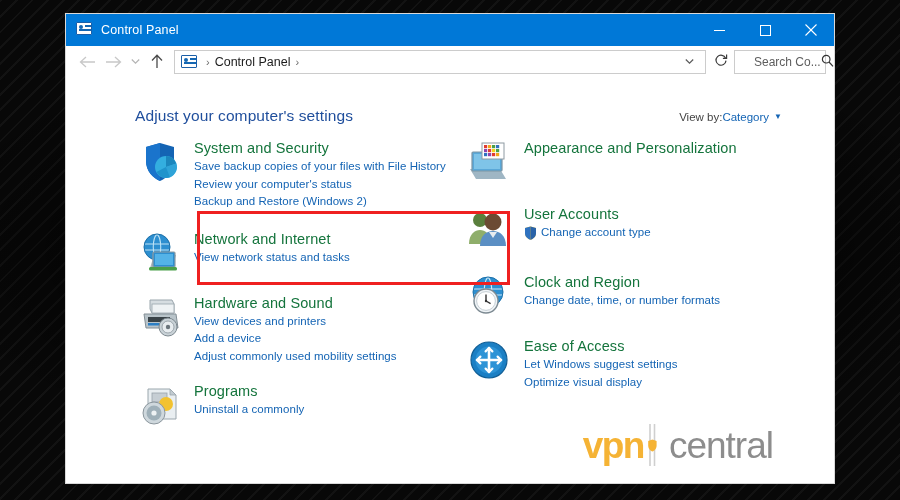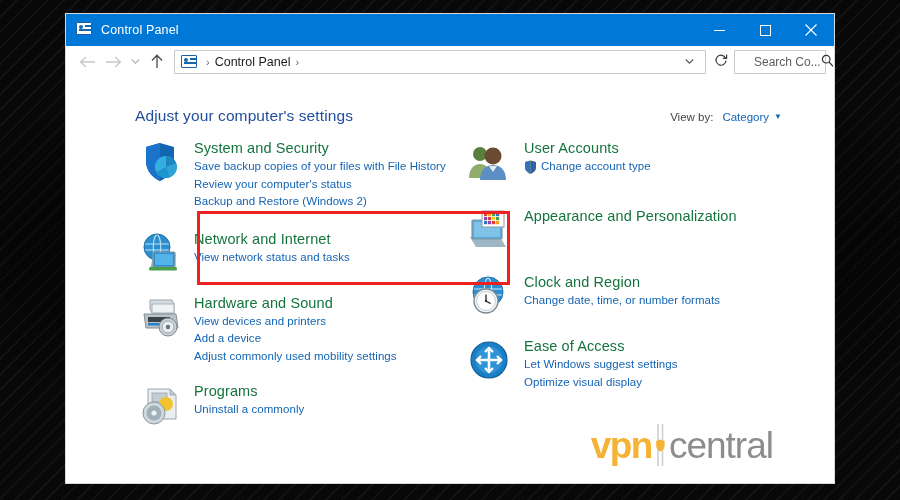--- a/index.html
+++ b/index.html
@@ -187,21 +187,21 @@
     left: 69px; top: 29px;
     font-size: 15.5px;
     color: #1f4e9c;
     letter-spacing: 0.1px;
   }
   .viewby {
     position: absolute;
     right: 52px; top: 33px;
     font-size: 11.5px;
     color: #444;
-    display: flex; align-items: flex-start; gap: 9px;
+    display: flex; align-items: flex-start; 
   }
   .viewby-value {
     color: #1464b4;
     display: inline-flex; align-items: center; gap: 5px;
   }
   .viewby-caret {
     font-size: 8px; color: #1464b4;
     position: relative; top: -1px;
   }
 
@@ -279,20 +279,21 @@
   .wm-div {
     width: 14px; height: 42px;
     margin: 0 1px 0 2px;
     position: relative;
   }
   .wm-central {
     font-size: 37px;
     color: #8d8d8d;
     letter-spacing: -1px;
     line-height: 1;
+    margin-left: 8px;
   }
 </style>
 </head>
 <body>
 
 <div class="bg-swirl"></div>
 
 <div class="window">
 
   <div class="titlebar">
@@ -465,45 +466,20 @@
           </div>
           <div class="cat-body">
             <div class="cat-title">Programs</div>
             <a class="cat-link">Uninstall a commonly</a>
           </div>
         </div>
 
       </div>
 
       <div class="col col-right">
-
-        <div class="cat" style="margin-bottom:20px;">
-          <div class="cat-icon">
-            <svg width="48" height="48" viewBox="0 0 48 48">
-              <circle cx="14" cy="16" r="7" fill="#5a7f3d"></circle>
-              <path d="M3 40 C3 30 9 26 14 26 C19 26 25 30 25 40 Z" fill="#8fae6b"></path>
-              <circle cx="27" cy="18" r="8.5" fill="#6b4a33"></circle>
-              <path d="M27 27 C34 27 40 32 40 42 H14 C14 32 20 27 27 27 Z" fill="#5b8fc4"></path>
-              <path d="M23 28 L27 34 L31 28 Z" fill="#e8ecef"></path>
-            </svg>
-          </div>
-          <div class="cat-body">
-            <div class="cat-title">User Accounts</div>
-            <a class="cat-link shielded">
-              <span class="uac-shield">
-                <svg width="13" height="14" viewBox="0 0 13 14">
-                  <path d="M1 2 L6.5 0.6 L12 2 V7 C12 11 9 13 6.5 13.8 C4 13 1 11 1 7 Z" fill="#f2c230"></path>
-                  <path d="M1 2 L6.5 0.6 V13.8 C4 13 1 11 1 7 Z" fill="#2f72c0"></path>
-                  <path d="M6.5 0.6 L12 2 V7 C12 11 9 13 6.5 13.8 Z" fill="#2a63a8"></path>
-                </svg>
-              </span>
-              <span>Change account type</span>
-            </a>
-          </div>
-        </div>
 
         <div class="cat" style="margin-bottom:18px;">
           <div class="cat-icon">
             <svg width="48" height="48" viewBox="0 0 48 48">
               <path d="M4 31 H34 L40 41 H10 Z" fill="#9fb6c4"></path>
               <rect x="6" y="14" width="30" height="19" rx="1" fill="#5aa8d8" stroke="#7d95a4" stroke-width="1.2"></rect>
               <rect x="8" y="16" width="26" height="15" fill="#7fc4e8"></rect>
               <rect x="16" y="5" width="22" height="16" fill="#ffffff" stroke="#8e9aa2" stroke-width="1"></rect>
               <g>
                 <rect x="18" y="7" width="3.2" height="3.2" fill="#e03c31"></rect>
@@ -519,20 +495,45 @@
                 <rect x="26" y="15" width="3.2" height="3.2" fill="#e03c31"></rect>
                 <rect x="30" y="15" width="3.2" height="3.2" fill="#f2a71b"></rect>
               </g>
             </svg>
           </div>
           <div class="cat-body">
             <div class="cat-title">Appearance and Personalization</div>
           </div>
         </div>
 
+        <div class="cat" style="margin-bottom:20px;">
+          <div class="cat-icon">
+            <svg width="48" height="48" viewBox="0 0 48 48">
+              <circle cx="14" cy="16" r="7" fill="#5a7f3d"></circle>
+              <path d="M3 40 C3 30 9 26 14 26 C19 26 25 30 25 40 Z" fill="#8fae6b"></path>
+              <circle cx="27" cy="18" r="8.5" fill="#6b4a33"></circle>
+              <path d="M27 27 C34 27 40 32 40 42 H14 C14 32 20 27 27 27 Z" fill="#5b8fc4"></path>
+              <path d="M23 28 L27 34 L31 28 Z" fill="#e8ecef"></path>
+            </svg>
+          </div>
+          <div class="cat-body">
+            <div class="cat-title">User Accounts</div>
+            <a class="cat-link shielded">
+              <span class="uac-shield">
+                <svg width="13" height="14" viewBox="0 0 13 14">
+                  <path d="M1 2 L6.5 0.6 L12 2 V7 C12 11 9 13 6.5 13.8 C4 13 1 11 1 7 Z" fill="#f2c230"></path>
+                  <path d="M1 2 L6.5 0.6 V13.8 C4 13 1 11 1 7 Z" fill="#2f72c0"></path>
+                  <path d="M6.5 0.6 L12 2 V7 C12 11 9 13 6.5 13.8 Z" fill="#2a63a8"></path>
+                </svg>
+              </span>
+              <span>Change account type</span>
+            </a>
+          </div>
+        </div>
+
         <div class="cat" style="margin-bottom:16px;">
           <div class="cat-icon">
             <svg width="48" height="48" viewBox="0 0 48 48">
               <circle cx="22" cy="20" r="15" fill="#2d8fd0"></circle>
               <path d="M7.4 17 H36.6 M7.4 23 H36.6 M22 5 C17 10 17 30 22 35 M22 5 C27 10 27 30 22 35" fill="none" stroke="#cfe9f7" stroke-width="1.1"></path>
               <circle cx="22" cy="20" r="15" fill="none" stroke="#1b6fa8" stroke-width="1"></circle>
               <circle cx="20" cy="29" r="12" fill="#f0f4f7" stroke="#7d8a92" stroke-width="1.4"></circle>
               <circle cx="20" cy="29" r="9.4" fill="#ffffff" stroke="#b8c3ca" stroke-width="0.8"></circle>
               <line x1="20" y1="29" x2="20" y2="22.5" stroke="#333" stroke-width="1.4"></line>
               <line x1="20" y1="29" x2="24.6" y2="31.6" stroke="#333" stroke-width="1.4"></line>

